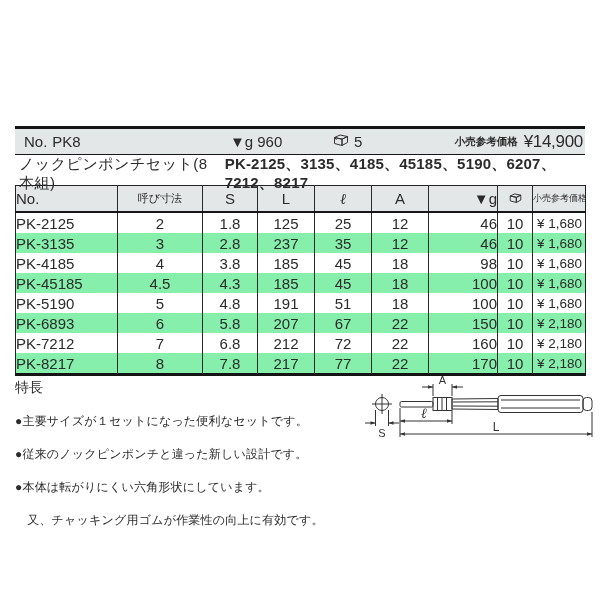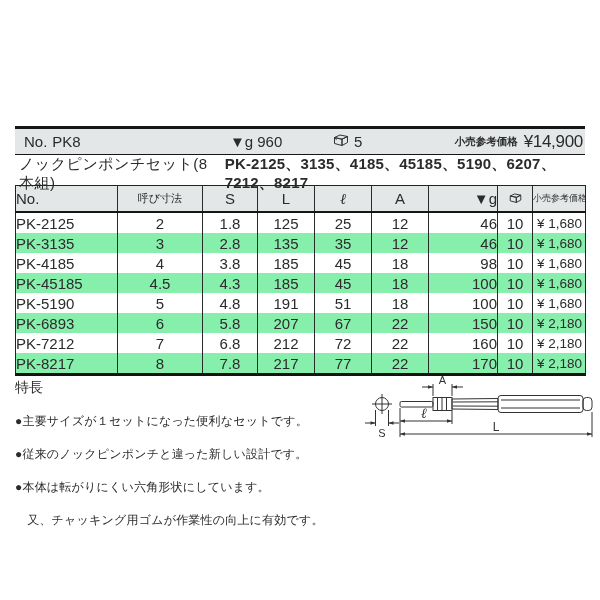--- a/index.html
+++ b/index.html
@@ -153,21 +153,21 @@
               <div class="pwrap">
                 <span>¥</span>
                 <span>1,680</span>
               </div>
             </td>
         </tr>
         <tr class="alt">
           <td class="al">PK-3135</td>
           <td class="ac">3</td>
           <td class="ac">2.8</td>
-          <td class="ac">135</td>
+          <td class="ac">237</td>
           <td class="ac">35</td>
           <td class="ac">12</td>
           <td class="ar">46</td>
           <td class="ac">10</td>
           <td class="price-c">
               <div class="pwrap">
                 <span>¥</span>
                 <span>1,680</span>
               </div>
             </td>

